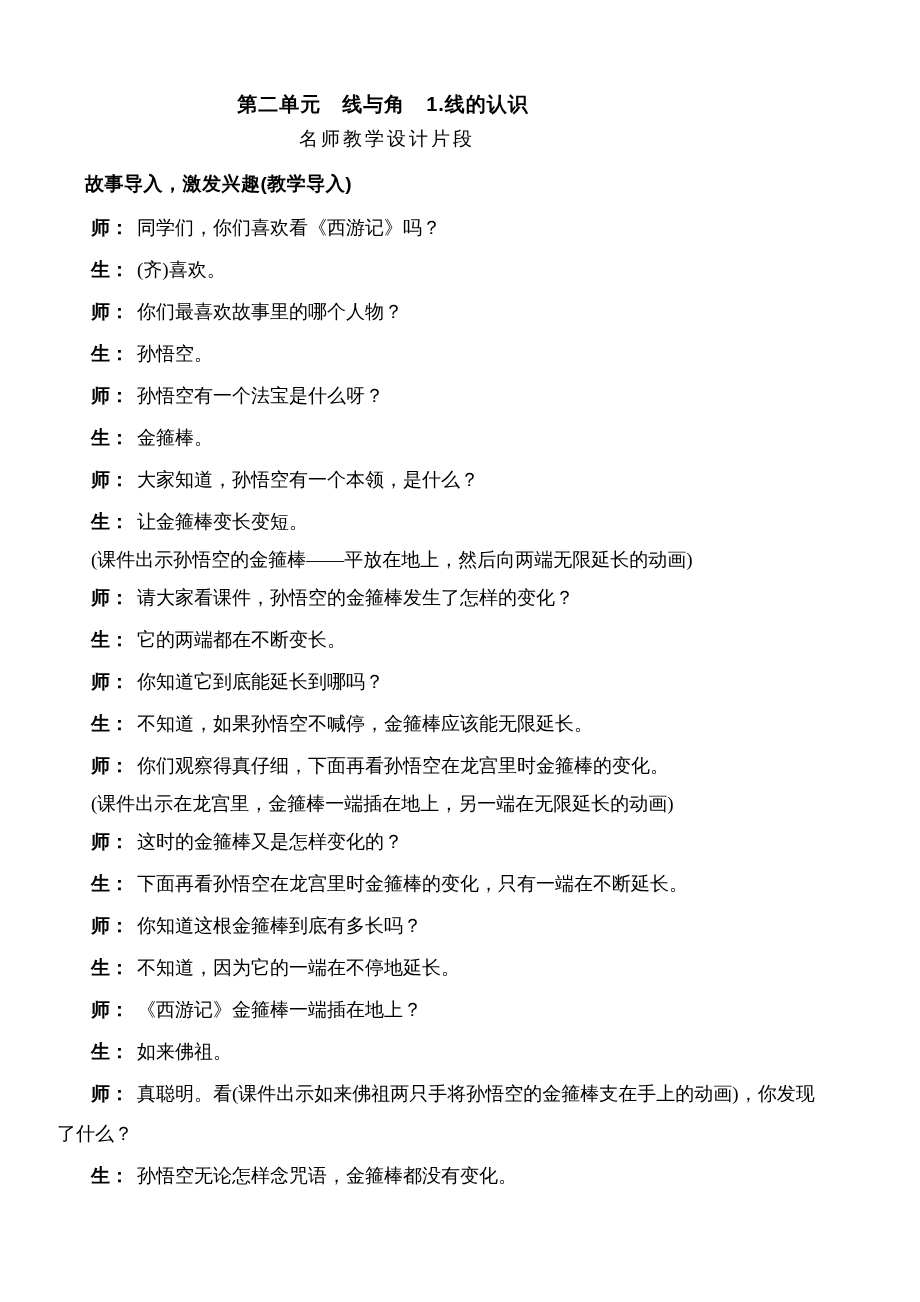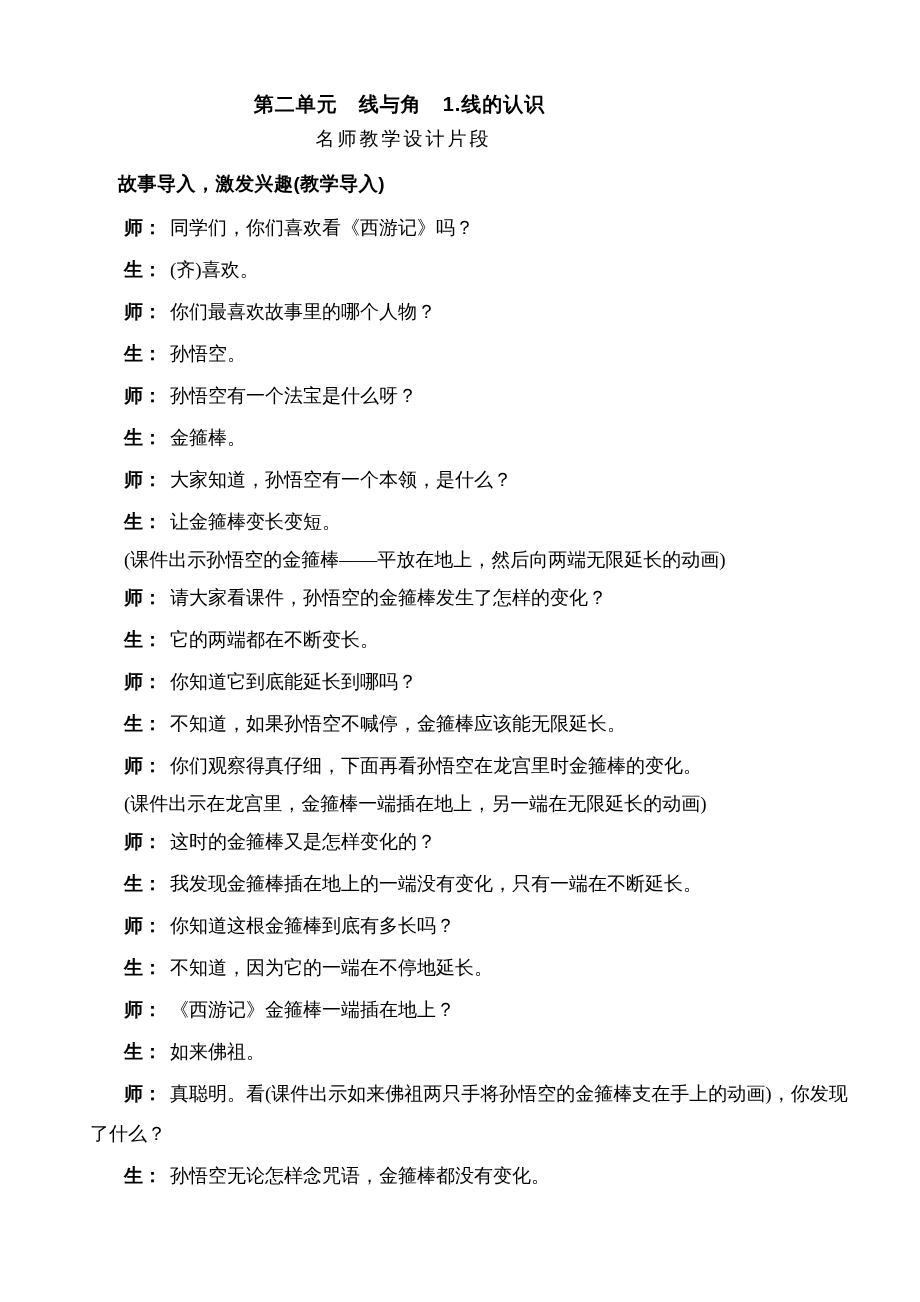--- a/index.html
+++ b/index.html
@@ -10,21 +10,21 @@
   body {
     width: 920px;
     height: 1302px;
     overflow: hidden;
     color: #000000;
   }
   .doc {
     box-sizing: border-box;
     width: 758px;
     height: 1302px;
-    padding: 93px 85px 0 90px;
+    padding: 93px 85px 0 57px;
   }
   .title {
     font-family: "Liberation Sans", sans-serif;
     font-weight: bold;
     font-size: 20px;
     line-height: 22px;
     text-align: center;
     letter-spacing: 1px;
     margin: 0 0 13px 0;
     transform: translateX(18px);
@@ -86,21 +86,21 @@
       <p><span class="speaker">师：</span><span>大家知道，孙悟空有一个本领，是什么？</span></p>
       <p><span class="speaker">生：</span><span>让金箍棒变长变短。</span></p>
       <p class="stage"><span>(课件出示孙悟空的金箍棒——平放在地上，然后向两端无限延长的动画)</span></p>
       <p><span class="speaker">师：</span><span>请大家看课件，孙悟空的金箍棒发生了怎样的变化？</span></p>
       <p><span class="speaker">生：</span><span>它的两端都在不断变长。</span></p>
       <p><span class="speaker">师：</span><span>你知道它到底能延长到哪吗？</span></p>
       <p><span class="speaker">生：</span><span>不知道，如果孙悟空不喊停，金箍棒应该能无限延长。</span></p>
       <p><span class="speaker">师：</span><span>你们观察得真仔细，下面再看孙悟空在龙宫里时金箍棒的变化。</span></p>
       <p class="stage"><span>(课件出示在龙宫里，金箍棒一端插在地上，另一端在无限延长的动画)</span></p>
       <p><span class="speaker">师：</span><span>这时的金箍棒又是怎样变化的？</span></p>
-      <p><span class="speaker">生：</span><span>我发现金箍棒插在地上的一端没有变化，只有一端在不断延长。</span></p>
+      <p><span class="speaker">生：</span><span>下面再看孙悟空在龙宫里时金箍棒的变化，只有一端在不断延长。</span></p>
       <p><span class="speaker">师：</span><span>你知道这根金箍棒到底有多长吗？</span></p>
       <p><span class="speaker">生：</span><span>不知道，因为它的一端在不停地延长。</span></p>
       <p><span class="speaker">师：</span><span>《西游记》金箍棒一端插在地上？</span></p>
       <p><span class="speaker">生：</span><span>如来佛祖。</span></p>
       <p><span class="speaker">师：</span><span>真聪明。看(课件出示如来佛祖两只手将孙悟空的金箍棒支在手上的动画)，你发现</span><br><span>了什么？</span></p>
       <p><span class="speaker">生：</span><span>孙悟空无论怎样念咒语，金箍棒都没有变化。</span></p>
     </div>
 </div>
 
 </body></html>

